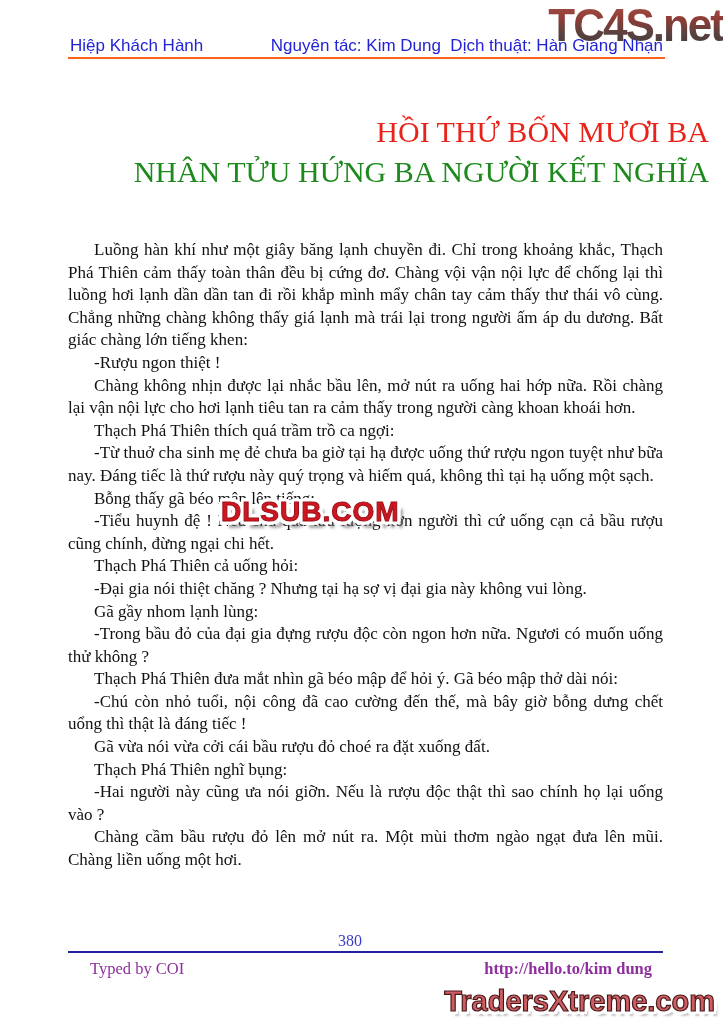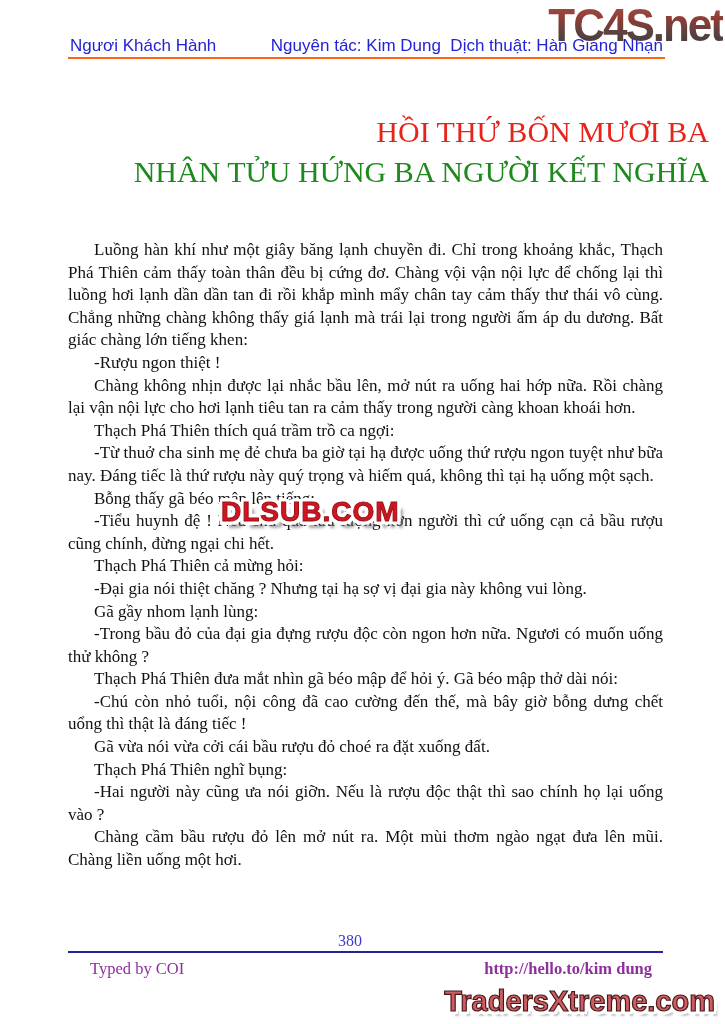--- a/index.html
+++ b/index.html
@@ -97,39 +97,39 @@
   }
 </style>
 </head>
 <body>
 
 <div class="page">
 
   <div class="tc4s-logo">TC4S.net</div>
 
   <div class="header-row">
-    <span>Ngươi Khách Hành</span>
+    <span>Hiệp Khách Hành</span>
     <span>Nguyên tác: Kim Dung  Dịch thuật: Hàn Giang Nhạn</span>
   </div>
   <div class="orange-rule"></div>
 
   <div class="title-block">
     <div class="title-line1">HỒI THỨ BỐN MƯƠI BA</div>
     <div class="title-line2">NHÂN TỬU HỨNG BA NGƯỜI KẾT NGHĨA</div>
   </div>
 
   <div class="body-text">
     <p>Luồng hàn khí như một giây băng lạnh chuyền đi. Chỉ trong khoảng khắc, Thạch Phá Thiên cảm thấy toàn thân đều bị cứng đơ. Chàng vội vận nội lực để chống lại thì luồng hơi lạnh dần dần tan đi rồi khắp mình mẩy chân tay cảm thấy thư thái vô cùng. Chẳng những chàng không thấy giá lạnh mà trái lại trong người ấm áp du dương. Bất giác chàng lớn tiếng khen:</p>
     <p>-Rượu ngon thiệt !</p>
     <p>Chàng không nhịn được lại nhắc bầu lên, mở nút ra uống hai hớp nữa. Rồi chàng lại vận nội lực cho hơi lạnh tiêu tan ra cảm thấy trong người càng khoan khoái hơn.</p>
     <p>Thạch Phá Thiên thích quá trầm trồ ca ngợi:</p>
     <p>-Từ thuở cha sinh mẹ đẻ chưa ba giờ tại hạ được uống thứ rượu ngon tuyệt như bữa nay. Đáng tiếc là thứ rượu này quý trọng và hiếm quá, không thì tại hạ uống một sạch.</p>
     <p>Bỗng thấy gã béo mập lên tiếng:</p>
     <p>-Tiểu huynh đệ ! Nếu chú quả tửu lượng hơn người thì cứ uống cạn cả bầu rượu cũng chính, đừng ngại chi hết.</p>
-    <p>Thạch Phá Thiên cả mừng hỏi:</p>
+    <p>Thạch Phá Thiên cả uống hỏi:</p>
     <p>-Đại gia nói thiệt chăng ? Nhưng tại hạ sợ vị đại gia này không vui lòng.</p>
     <p>Gã gầy nhom lạnh lùng:</p>
     <p>-Trong bầu đỏ của đại gia đựng rượu độc còn ngon hơn nữa. Ngươi có muốn uống thử không ?</p>
     <p>Thạch Phá Thiên đưa mắt nhìn gã béo mập để hỏi ý. Gã béo mập thở dài nói:</p>
     <p>-Chú còn nhỏ tuổi, nội công đã cao cường đến thế, mà bây giờ bỗng dưng chết uổng thì thật là đáng tiếc !</p>
     <p>Gã vừa nói vừa cởi cái bầu rượu đỏ choé ra đặt xuống đất.</p>
     <p>Thạch Phá Thiên nghĩ bụng:</p>
     <p>-Hai người này cũng ưa nói giỡn. Nếu là rượu độc thật thì sao chính họ lại uống vào ?</p>
     <p>Chàng cầm bầu rượu đỏ lên mở nút ra. Một mùi thơm ngào ngạt đưa lên mũi. Chàng liền uống một hơi.</p>
   </div>

